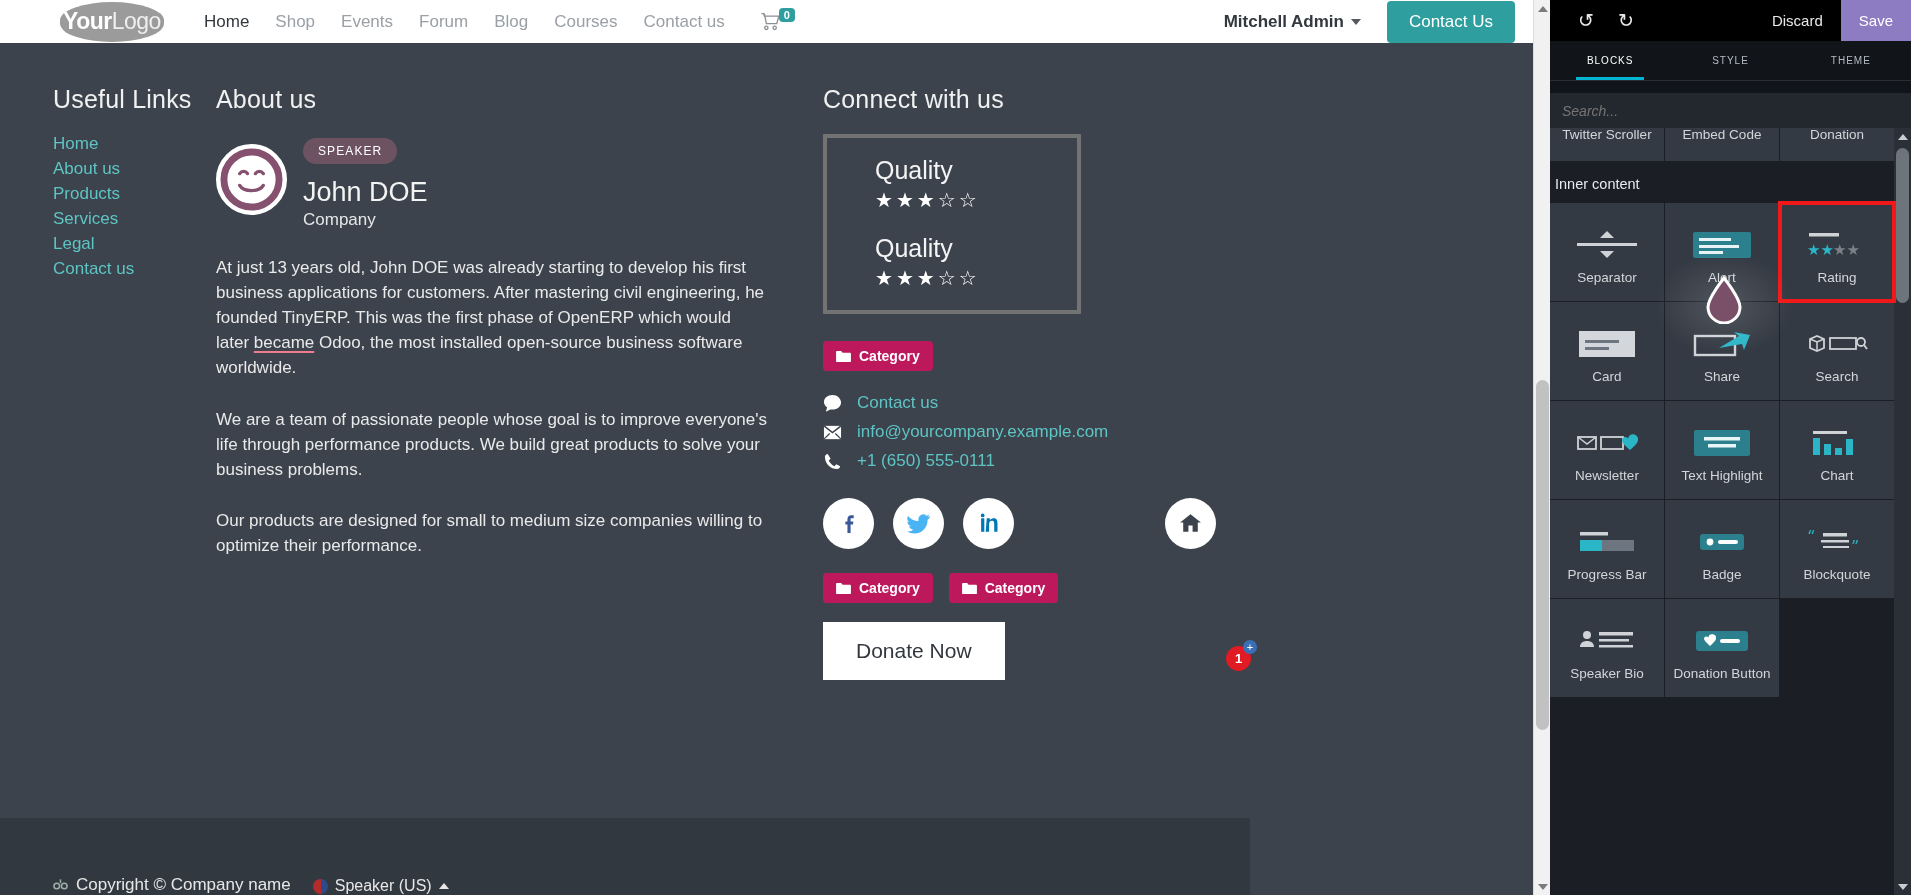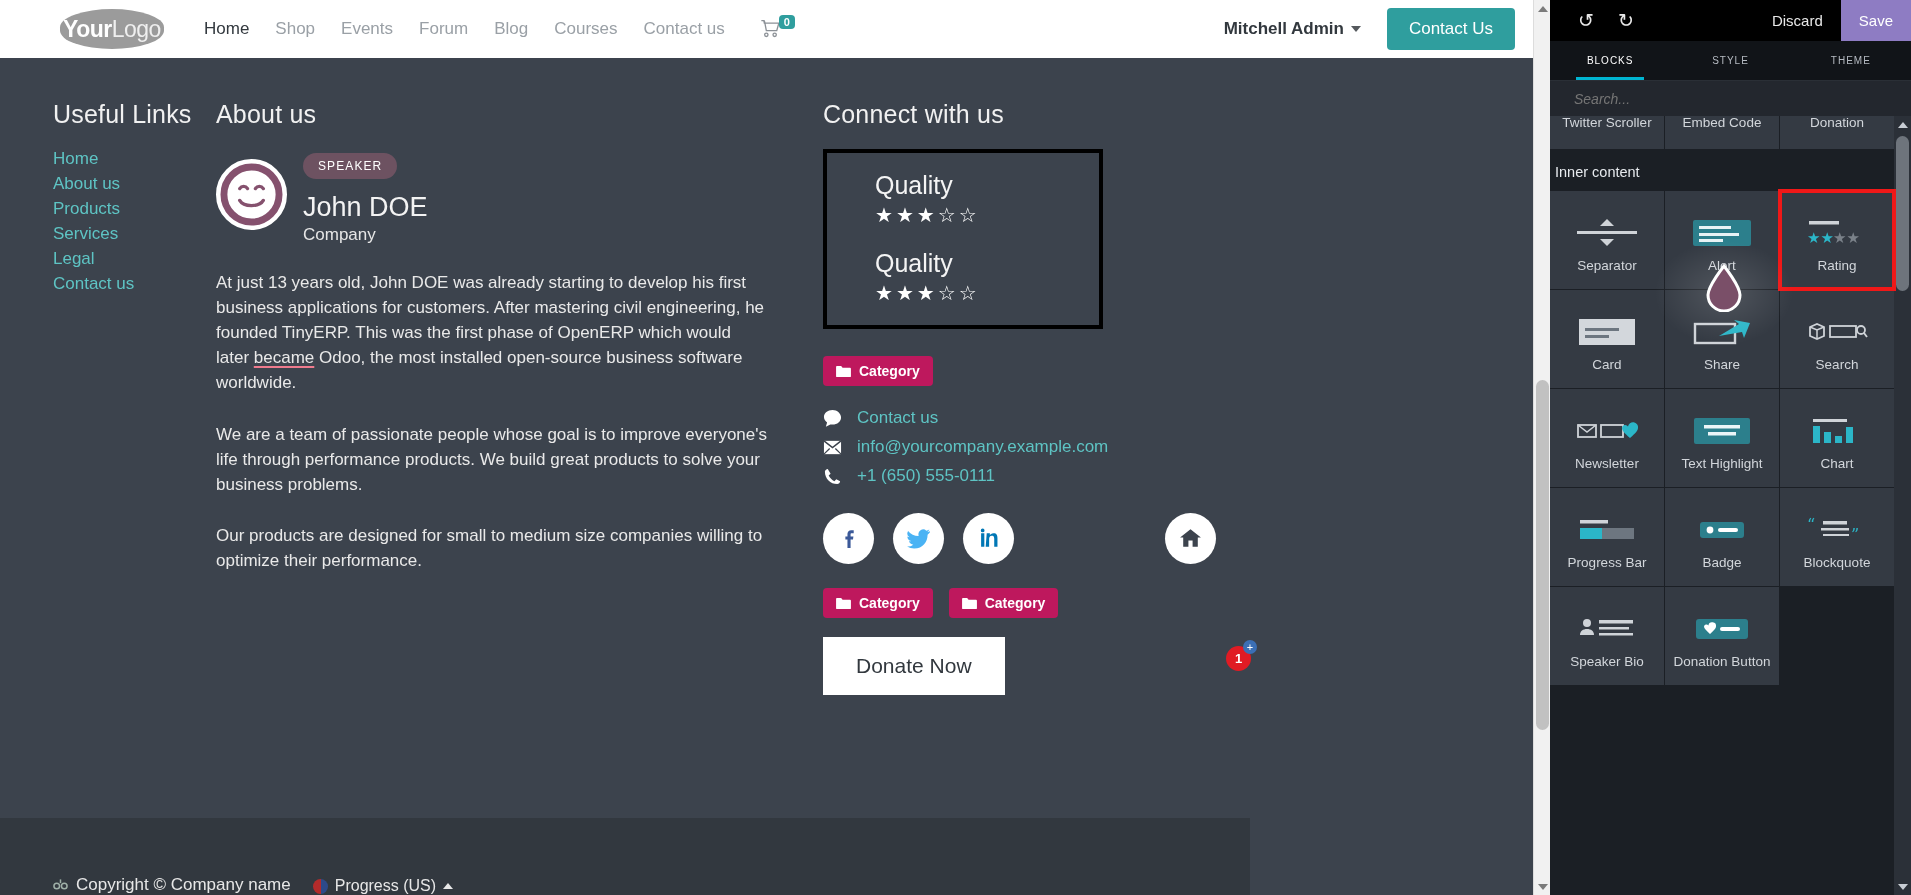--- a/index.html
+++ b/index.html
@@ -9,21 +9,21 @@
     font-family: "Liberation Sans", sans-serif;
     background: #3a414b;
   }
   .app { position: relative; width: 1911px; height: 895px; display: flex; }
 
   
   .site { position: relative; width: 1533px; height: 895px; background: #3c434d; overflow: hidden; }
 
   
   .navbar {
-    height: 58px; background: #ffffff; display: flex; align-items: center;
+    height: 43px; background: #ffffff; display: flex; align-items: center;
     padding: 0 18px 0 60px; position: relative;
   }
   .logo {
     width: 104px; height: 40px; background: #9b9b9b; color: #fff;
     border-radius: 50% / 46%;
     display: flex; align-items: center; justify-content: center;
     font-size: 23px; letter-spacing: -0.5px; flex: none;
   }
   .logo b { font-weight: 700; color:#fff; }
   .logo i { font-style: normal; font-weight: 400; color: #efefef; }
@@ -69,21 +69,21 @@
     letter-spacing: 1.1px; padding: 6px 15px; border-radius: 13px; font-weight: 400;
   }
   .sp-name { font-size: 27px; color: #f3f3f3; margin-top: 13px; font-weight: 400; }
   .sp-company { font-size: 17px; color: #e6e6e6; margin-top: 2px; }
   .bio-p { font-size: 17px; line-height: 25px; color: #e9e9e9; margin-top: 25px; }
   .bio-p.second { margin-top: 27px; }
   .bio-p.third { margin-top: 26px; }
   .spellerr { text-decoration: underline; text-decoration-color: #ef7b8e; text-decoration-thickness: 2px; text-underline-offset: 3px; }
 
   
-  .rating-box { border: 4px solid #000000; padding: 18px 48px 20px 48px; width: 280px; margin-top: 5px; }
+  .rating-box { border: 4px solid #737373; padding: 18px 48px 20px 48px; width: 258px; margin-top: 5px; }
   .rating-title { font-size: 25px; color: #f4f4f4; font-weight: 400; }
   .stars { font-size: 20px; letter-spacing: 3px; color: #fff; margin-top: 3px; }
   .rating-block + .rating-block { margin-top: 22px; }
 
   .cat-badge {
     display: inline-flex; align-items: center; gap: 8px; background: #be185d;
     color: #fff; font-size: 14px; font-weight: 700; padding: 7px 13px; border-radius: 4px;
   }
   .cat-badge svg { width: 15px; height: 13px; fill: #fff; }
   .cat-row1 { margin-top: 27px; }
@@ -150,21 +150,21 @@
 
   .panel-tabs { height: 40px; display: flex; background: #111418; border-bottom: 1px solid #2a2f36; }
   .ptab {
     flex: 1; display: flex; align-items: center; justify-content: center;
     color: #b6bbc2; font-size: 10px; letter-spacing: 1px; cursor: pointer; position: relative; background: none; border: none;
   }
   .ptab.active { color: #fff; }
   .ptab.active::after {
     content: ""; position: absolute; left: 22%; right: 22%; bottom: 0; height: 3px; background: #00b5d1;
   }
-  .panel-search { padding: 9px 12px 8px 24px; background: #23272e; }
+  .panel-search { padding: 9px 12px 8px 12px; background: #23272e; margin-top: 12px; }
   .panel-search input {
     width: 100%; background: transparent; border: none; outline: none;
     color: #b8bdc4; font-size: 14px; font-style: italic;
   }
 
   .panel-scrollarea { flex: 1; position: relative; overflow: hidden; background: #1b1f25; }
   .blocks-grid { display: grid; grid-template-columns: repeat(3, 1fr); gap: 1px; background: #1b1f25; width: 344px; }
   .bcell {
     background: #343a43; height: 98px; display: flex; flex-direction: column;
     align-items: center; justify-content: flex-start; cursor: pointer; padding-top: 22px; position: relative;
@@ -361,21 +361,21 @@
       <span class="copy">
         <svg class="odoo-mark" viewBox="0 0 16 16">
             <circle cx="4" cy="9" r="3" fill="none" stroke="#9fb0a8" stroke-width="1.6"></circle>
             <circle cx="12" cy="9" r="3" fill="none" stroke="#9fb0a8" stroke-width="1.6"></circle>
             <path d="M8 6V2" stroke="#9fb0a8" stroke-width="1.6"></path>
           </svg>
         <span>Copyright © Company name</span>
       </span>
       <span class="lang">
         <span class="flag"></span>
-        <span>Progress (US)</span>
+        <span>Speaker (US)</span>
         <span class="up-caret"></span>
       </span>
     </div>
   </div>
 
   <div class="page-scroll">
     <div class="ps-arrow top">
         <span class="tri-up"></span>
       </div>
     <div class="ps-thumb"></div>

